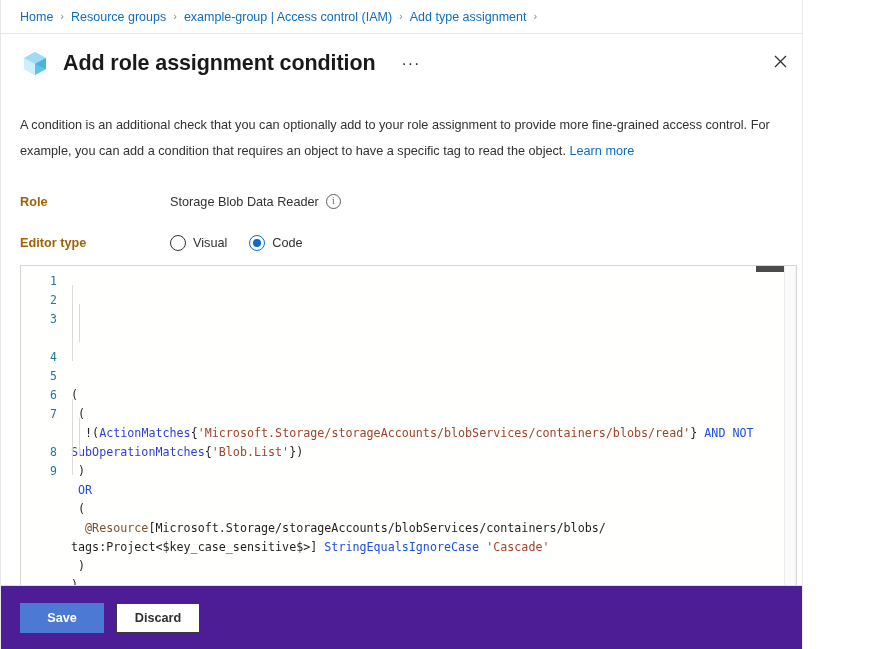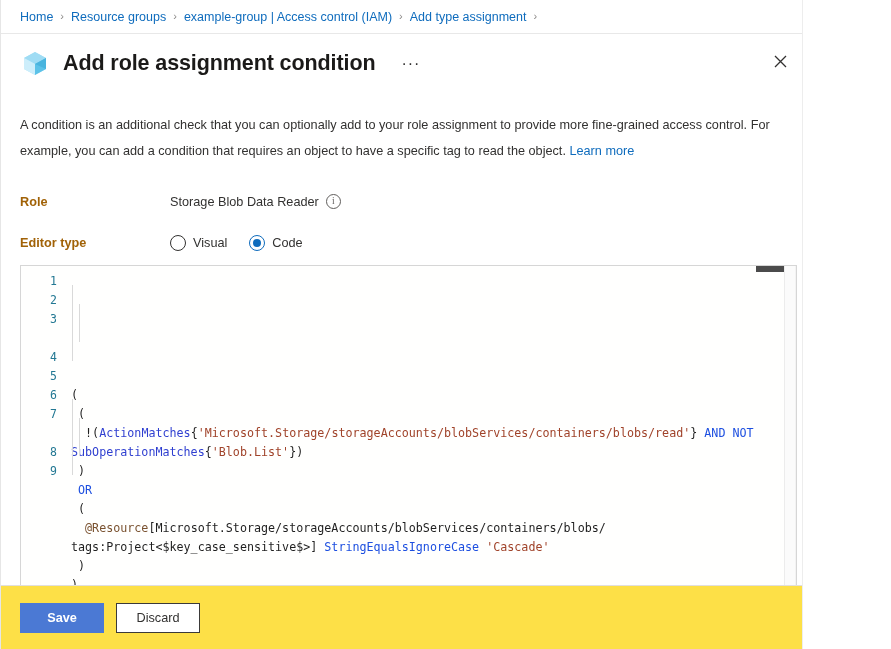--- a/index.html
+++ b/index.html
@@ -221,21 +221,21 @@
     background: #f3f3f3;
   }
 
   
   .footer {
     position: absolute;
     left: 0; right: 0;
     bottom: 0;
     height: 64px;
     border-top: 1px solid #e1dfdd;
-    background: #fde047;
+    background: #4c1d95;
     display: flex;
     align-items: center;
     padding-left: 20px;
   }
   .btn {
     height: 30px;
     min-width: 84px;
     font-size: 12.7px;
     font-family: "Liberation Sans", sans-serif;
     cursor: pointer;
@@ -248,20 +248,21 @@
     background: #4b79d4;
     color: #ffffff;
     border: 1px solid #4b79d4;
     font-weight: 600;
   }
   .btn-secondary {
     background: #ffffff;
     color: #323130;
     border: 1px solid #3b3a39;
     margin-left: 12px;
+    font-weight: bold;
   }
 
   
   .page-scroll {
     position: absolute;
     top: 0; right: 0;
     width: 15px; height: 100%;
     background: #ffffff;
     border-left: 1px solid #ededed;
   }

